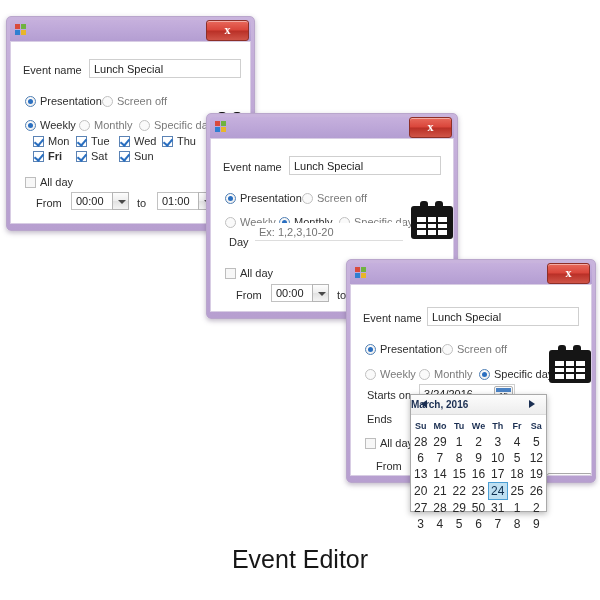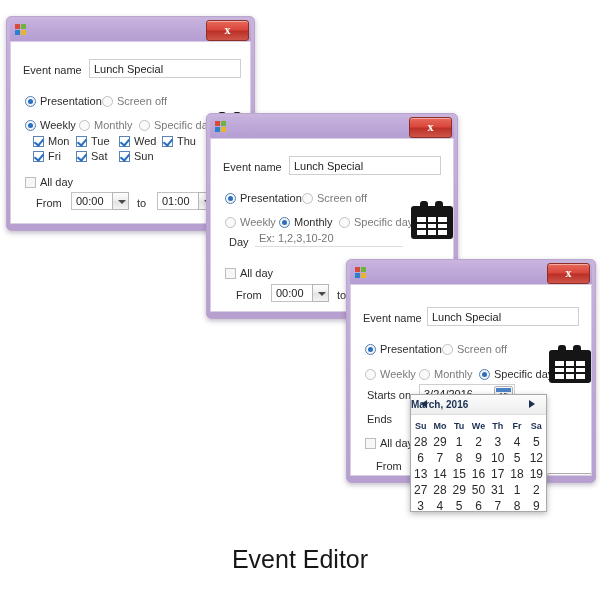--- a/index.html
+++ b/index.html
@@ -243,21 +243,21 @@
       </span>
       <span class="check on" style="left:65px;top:93px;">
         <span class="box"></span><span>Tue</span>
       </span>
       <span class="check on" style="left:108px;top:93px;">
         <span class="box"></span><span>Wed</span>
       </span>
       <span class="check on" style="left:151px;top:93px;">
         <span class="box"></span><span>Thu</span>
       </span>
-      <span class="check on" style="left:22px;top:108px;">
+      <span class="check on" style="left:22px;top:108px;font-weight:bold;">
         <span class="box"></span><span>Fri</span>
       </span>
       <span class="check on" style="left:65px;top:108px;">
         <span class="box"></span><span>Sat</span>
       </span>
       <span class="check on" style="left:108px;top:108px;">
         <span class="box"></span><span>Sun</span>
       </span>
 
       <span class="check off" style="left:14px;top:134px;">
@@ -320,21 +320,21 @@
         <span class="dot"></span><span>Weekly</span>
       </span>
       <span class="radio on" style="left:68px;top:77px;">
         <span class="dot"></span><span>Monthly</span>
       </span>
       <span class="radio off" style="left:128px;top:77px;">
         <span class="dot"></span><span>Specific day</span>
       </span>
 
       <span class="lbl" style="left:18px;top:97px;">Day</span>
-      <input class="txtbox ph" style="left: 44px; top: 90px; width: 148px; height: 18px; border-top: none; border-right: none; border-left: none; border-image: initial; border-bottom: 1px solid rgb(221, 221, 221);" placeholder="Ex: 1,2,3,10-20">
+      <input class="txtbox ph" style="left: 44px; top: 84px; width: 148px; height: 18px; border-top: none; border-right: none; border-left: none; border-image: initial; border-bottom: 1px solid rgb(221, 221, 221);" placeholder="Ex: 1,2,3,10-20">
 
       <span class="check off" style="left:14px;top:128px;">
         <span class="box"></span><span>All day</span>
       </span>
 
       <span class="lbl" style="left:25px;top:150px;">From</span>
       <div class="combo" style="left:60px;top:145px;width:58px;">
         <div class="val">00:00</div>
         <div class="arw"></div>
       </div>
@@ -480,20 +480,29 @@
           <tr>
             <td>13</td>
             <td>14</td>
             <td>15</td>
             <td>16</td>
             <td>17</td>
             <td>18</td>
             <td>19</td>
           </tr>
           <tr>
+            <td>20</td>
+            <td>21</td>
+            <td>22</td>
+            <td>23</td>
+            <td class="sel">24</td>
+            <td>25</td>
+            <td>26</td>
+          </tr>
+          <tr>
             <td>27</td>
             <td>28</td>
             <td>29</td>
             <td>50</td>
             <td>31</td>
             <td>1</td>
             <td>2</td>
           </tr>
           <tr>
             <td>3</td>

